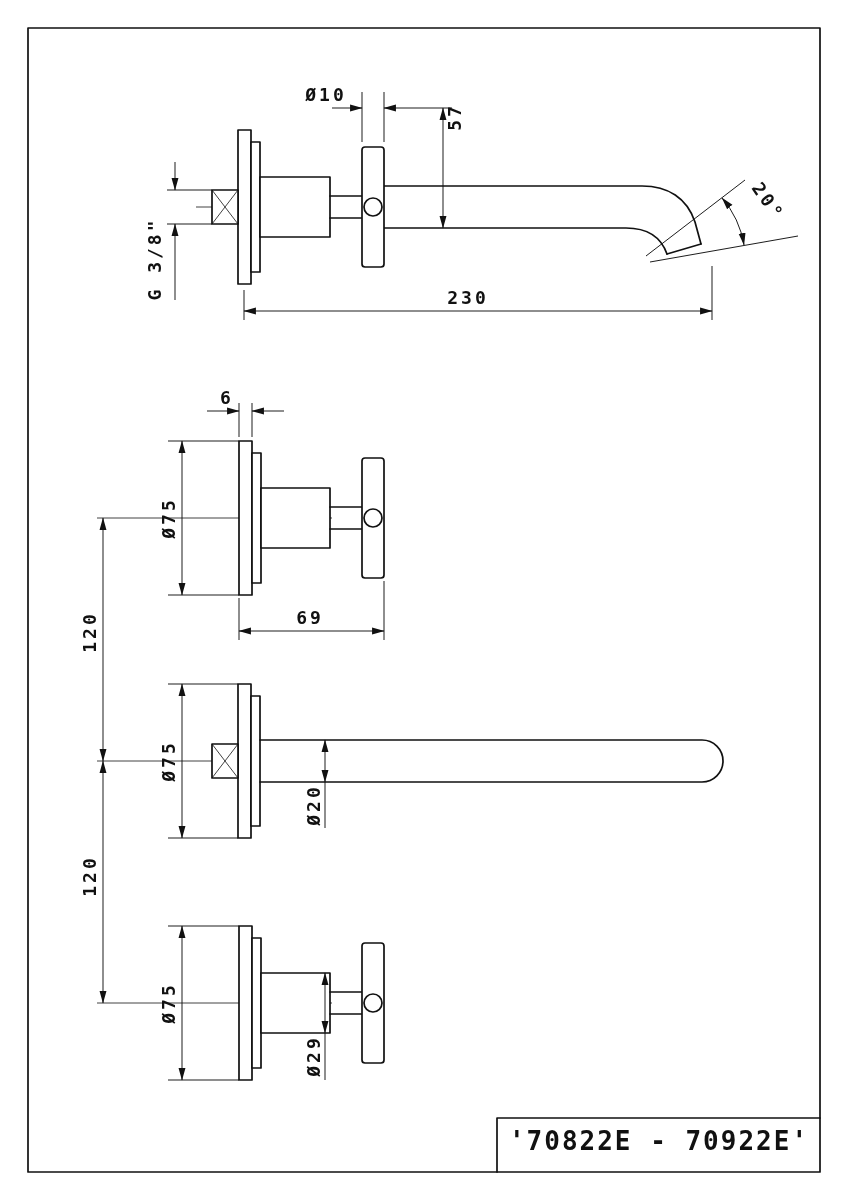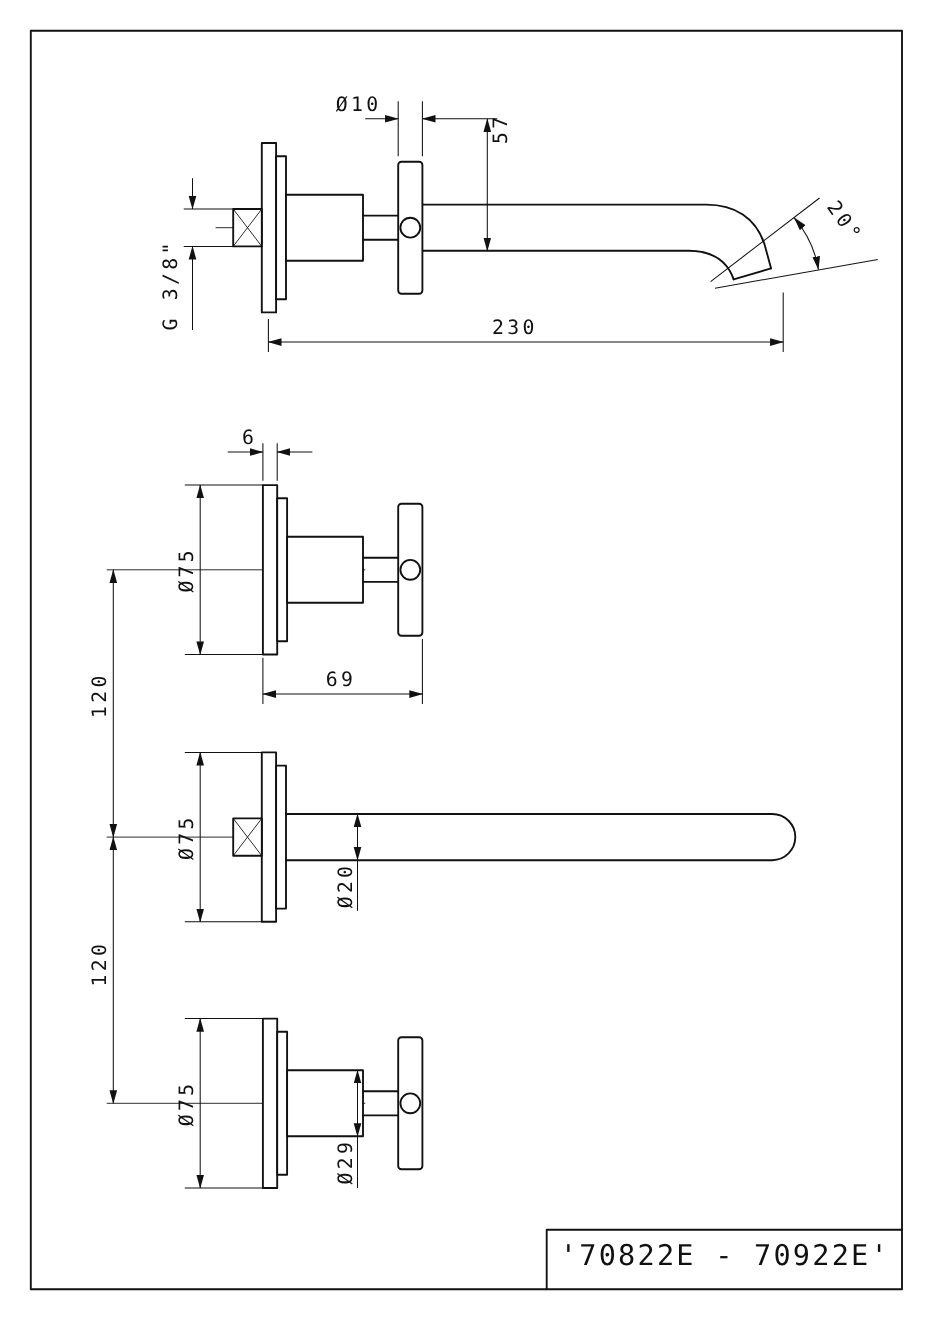--- a/index.html
+++ b/index.html
@@ -1,16 +1,16 @@
 <!DOCTYPE html>
 <html><head>
 <meta charset="utf-8">
 <style>
   html, body { margin: 0; padding: 0; background: #ffffff; }
-  .stage { width: 848px; height: 1200px; position: relative; background: #ffffff; }
+  .stage { width: 848px; height: 1200px; position: relative; background: #ffffff; font-weight: bold; }
   svg { display: block; }
   .o  { fill: none; stroke: #111; stroke-width: 1.7; stroke-linejoin: round; stroke-linecap: round; }
   .of { fill: #fff;  stroke: #111; stroke-width: 1.7; stroke-linejoin: round; }
   .d  { fill: none; stroke: #111; stroke-width: 0.95; }
   .c  { fill: none; stroke: #111; stroke-width: 0.8; }
   text { fill: #111; font-family: "DejaVu Sans Mono", "Liberation Mono", monospace;
          font-size: 18px; letter-spacing: 3px; }
   .t-title { font-size: 26px; letter-spacing: 2px; }
 </style>
 </head>

